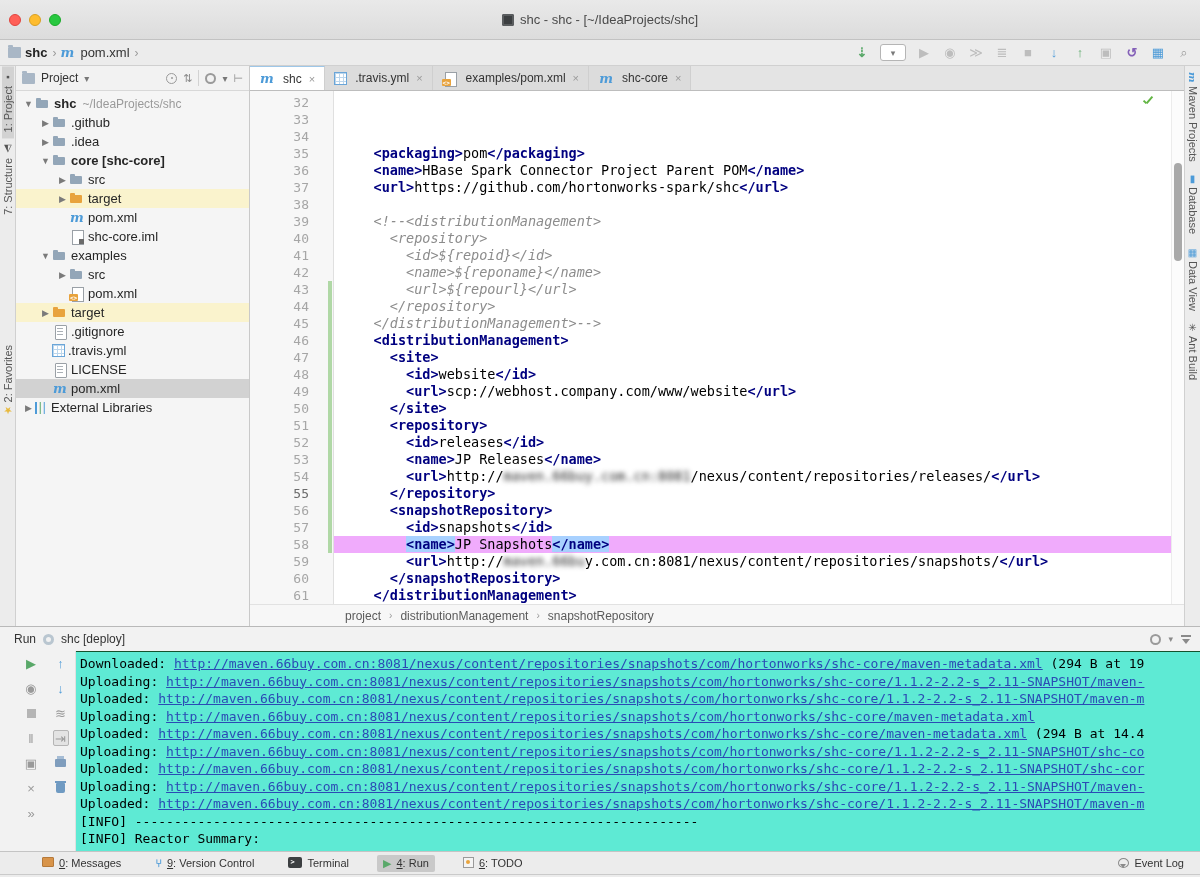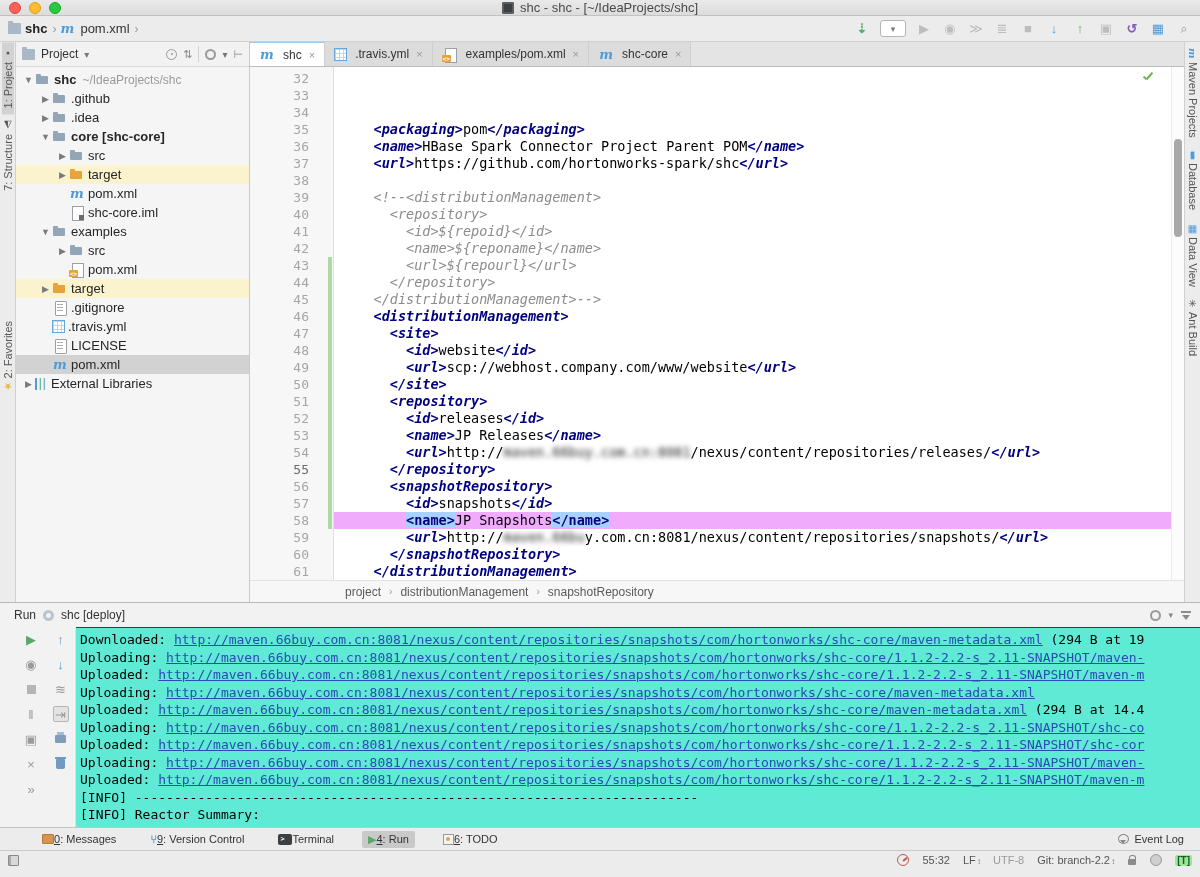--- a/index.html
+++ b/index.html
@@ -1,20 +1,20 @@
 <!DOCTYPE html>
 <html><head>
 <meta charset="utf-8">
 <style>
   html,body{margin:0;padding:0;background:#9a9a9a;}
   *{box-sizing:border-box;}
   #window{width:1200px;height:877px;background:#ececec;font-family:"Liberation Sans",sans-serif;
     color:#333;overflow:hidden;position:relative;display:flex;flex-direction:column;}
   
-  #titlebar{height:16px;background:linear-gradient(#e9e9e9,#dcdcdc);border-bottom:1px solid #c2c2c2;
+  #titlebar{height:40px;background:linear-gradient(#e9e9e9,#dcdcdc);border-bottom:1px solid #c2c2c2;
     display:flex;align-items:center;position:relative;flex:none;}
   .lights{display:flex;gap:8px;margin-left:9px;}
   .light{width:12px;height:12px;border-radius:50%;}
   .light.red{background:#ff5f57;border:1px solid #e0443e;}
   .light.yellow{background:#febc2e;border:1px solid #d9a022;}
   .light.green{background:#28c840;border:1px solid #1aab29;}
   #title-center{position:absolute;left:0;right:0;text-align:center;font-size:13px;color:#4a4a4a;
     display:flex;justify-content:center;align-items:center;gap:6px;pointer-events:none;}
   .appicon{width:12px;height:12px;background:#3c3f41;border-radius:2px;display:inline-block;
     box-shadow:inset 0 0 0 2px #5a5d5f;}
@@ -94,21 +94,21 @@
   #editor-body{flex:1;display:flex;min-height:0;position:relative;}
   #editor-gutter{width:84px;background:#f7f7f7;border-right:1px solid #e0e0e0;flex:none;position:relative;
      font:13px/17px "DejaVu Sans Mono",monospace;color:#a6a6a6;text-align:right;padding:3px 0 0;}
   .gut-line{height:17px;padding-right:24px;}
   .gut-line.caret{color:#6b6b6b;}
   #vcs-bar{position:absolute;right:1px;width:4px;background:#b0d8a6;}
   #editor-code{flex:1;position:relative;overflow:hidden;font:13.5px/17px "DejaVu Sans Mono",monospace;
      color:#000;padding:3px 0 0;white-space:pre;}
   .code-line{height:17px;padding-left:7px;}
   .code-line.caret-line{background:#f0abfc;}
-  .seg-t{color:#000080;font-weight:600;font-style:italic;}
+  .seg-t{color:#000080;font-weight:600;}
   .seg-x{color:#000;}
   .seg-c{color:#8c8c8c;font-style:italic;}
   .seg-b{color:#2a2a2a;filter:blur(2.5px);}
   .seg-h{color:#000080;font-weight:600;background:#a8d1ff;}
   #insp-ok{position:absolute;top:5px;right:18px;width:12px;height:12px;}
   #insp-ok::before{content:'';position:absolute;left:2px;top:5px;width:4px;height:2px;background:#62b543;transform:rotate(45deg);}
   #insp-ok::after{content:'';position:absolute;left:4px;top:3px;width:9px;height:2px;background:#62b543;transform:rotate(-50deg);}
   #ed-scrollbar{width:13px;flex:none;background:#fcfcfc;border-left:1px solid #ececec;position:relative;}
   #ed-thumb{position:absolute;left:2px;right:2px;top:72px;height:98px;background:#a9a9a9;border-radius:5px;}
   #breadcrumbs{height:22px;background:#f7f7f7;border-top:1px solid #e2e2e2;display:flex;align-items:center;
@@ -135,21 +135,21 @@
   .rico .printer::before{content:'';position:absolute;left:2px;top:-3px;width:7px;height:3px;background:#a5bcd4;}
   .rico .trash{width:9px;height:10px;background:#6f9ac2;border-radius:1px 1px 2px 2px;position:relative;}
   .rico .trash::before{content:'';position:absolute;left:-1px;top:-2px;width:11px;height:2px;background:#6f9ac2;}
   #console{flex:1;background:#5eead4;border-top:1px solid #14532d;font:13px/17.5px "DejaVu Sans Mono",monospace;
      color:#000;padding:3px 0 0 4px;overflow:hidden;white-space:pre;}
   .con-line{height:17.5px;}
   .con-link{color:#2b4bb5;text-decoration:underline;}
   
   #bottombar{height:23px;background:#ececec;border-top:1px solid #c4c4c4;display:flex;align-items:center;
      font-size:11px;color:#333;padding:0 10px 0 36px;gap:22px;flex:none;}
-  .bw{display:flex;align-items:center;padding:2px 6px;border-radius:2px;}
+  .bw{display:flex;align-items:flex-start;gap:5px;padding:2px 6px;border-radius:2px;}
   .bw.active{background:#c9c9c9;}
   .bw .u{text-decoration:underline;}
   #eventlog{margin-left:auto;display:flex;align-items:center;gap:5px;}
   .ic-msg{width:12px;height:10px;background:#d8944a;border:1px solid #b5793a;border-radius:1px;}
   .ic-vcsb{color:#4d9bd8;font-weight:bold;font-size:11px;}
   .ic-term{width:14px;height:11px;background:#3c3f41;border-radius:2px;position:relative;}
   .ic-term::before{content:'>';position:absolute;left:2px;top:0px;color:#fff;font:bold 7px/10px "DejaVu Sans Mono",monospace;}
   .ic-runp{color:#59a869;font-size:11px;}
   .ic-todo{width:11px;height:11px;background:#f4f4f4;border:1px solid #9a9a9a;position:relative;}
   .ic-todo::after{content:'';position:absolute;left:2px;top:2px;width:4px;height:4px;background:#e8a33d;border-radius:50%;}

